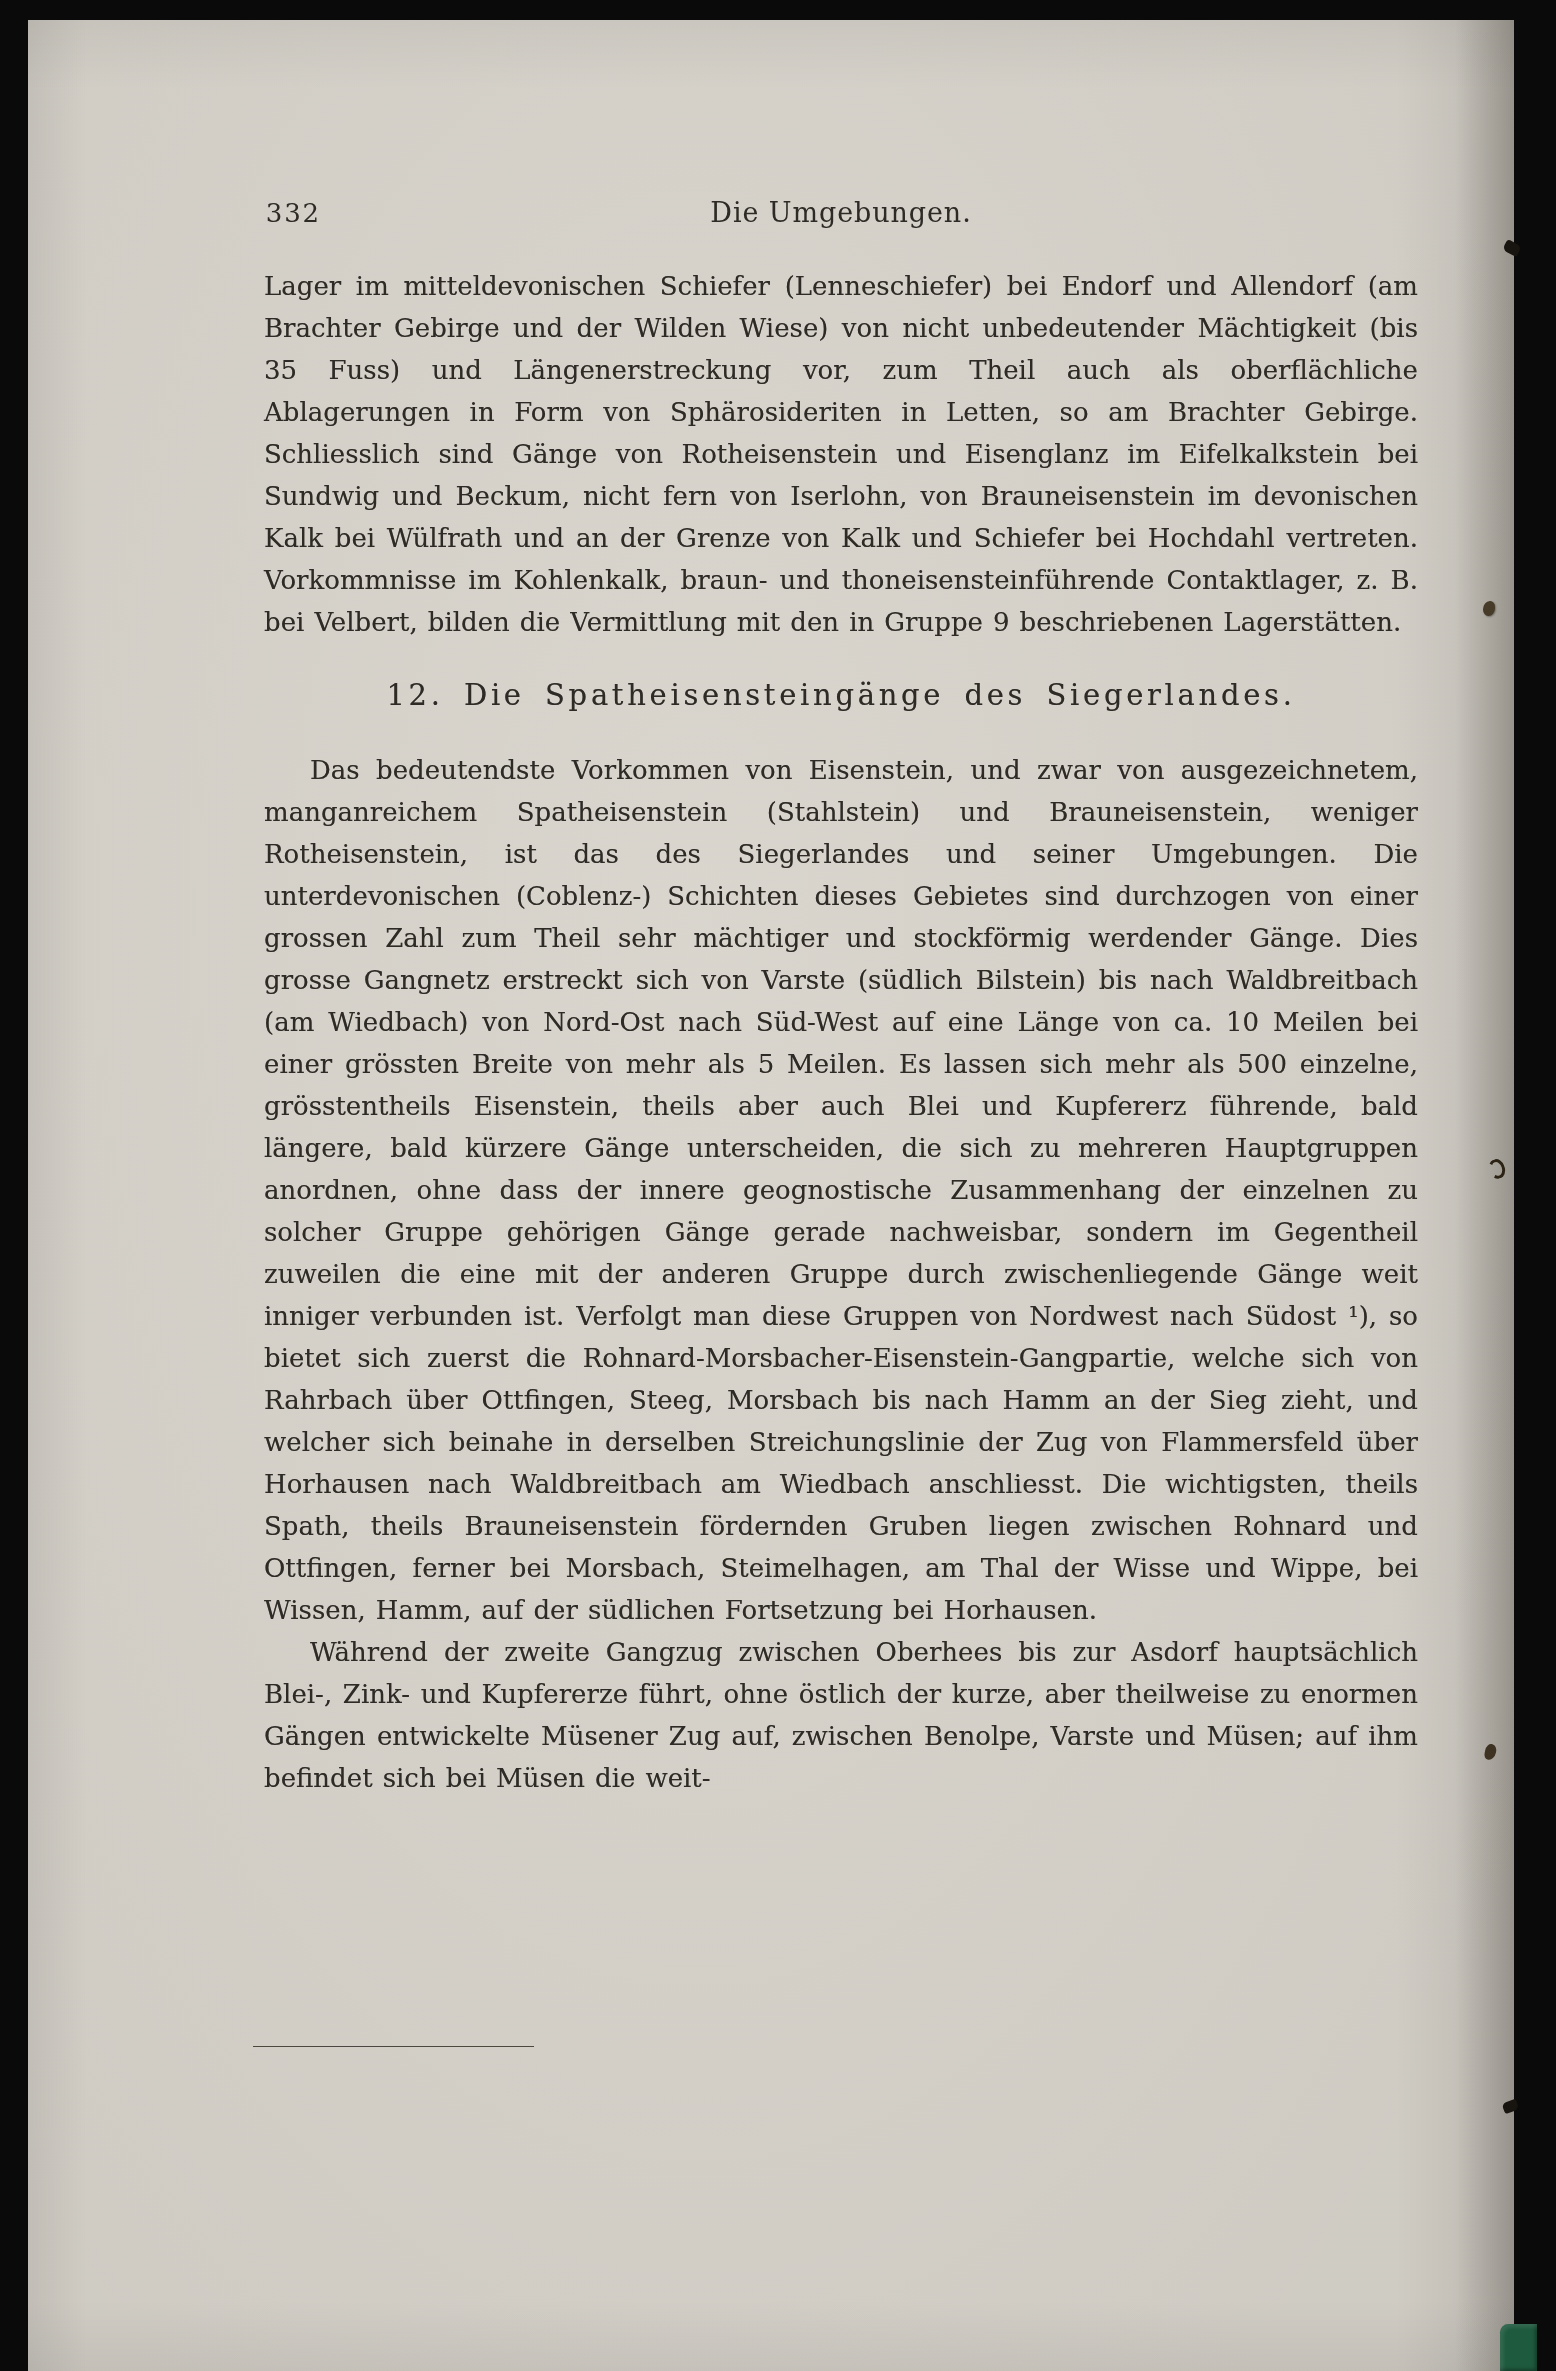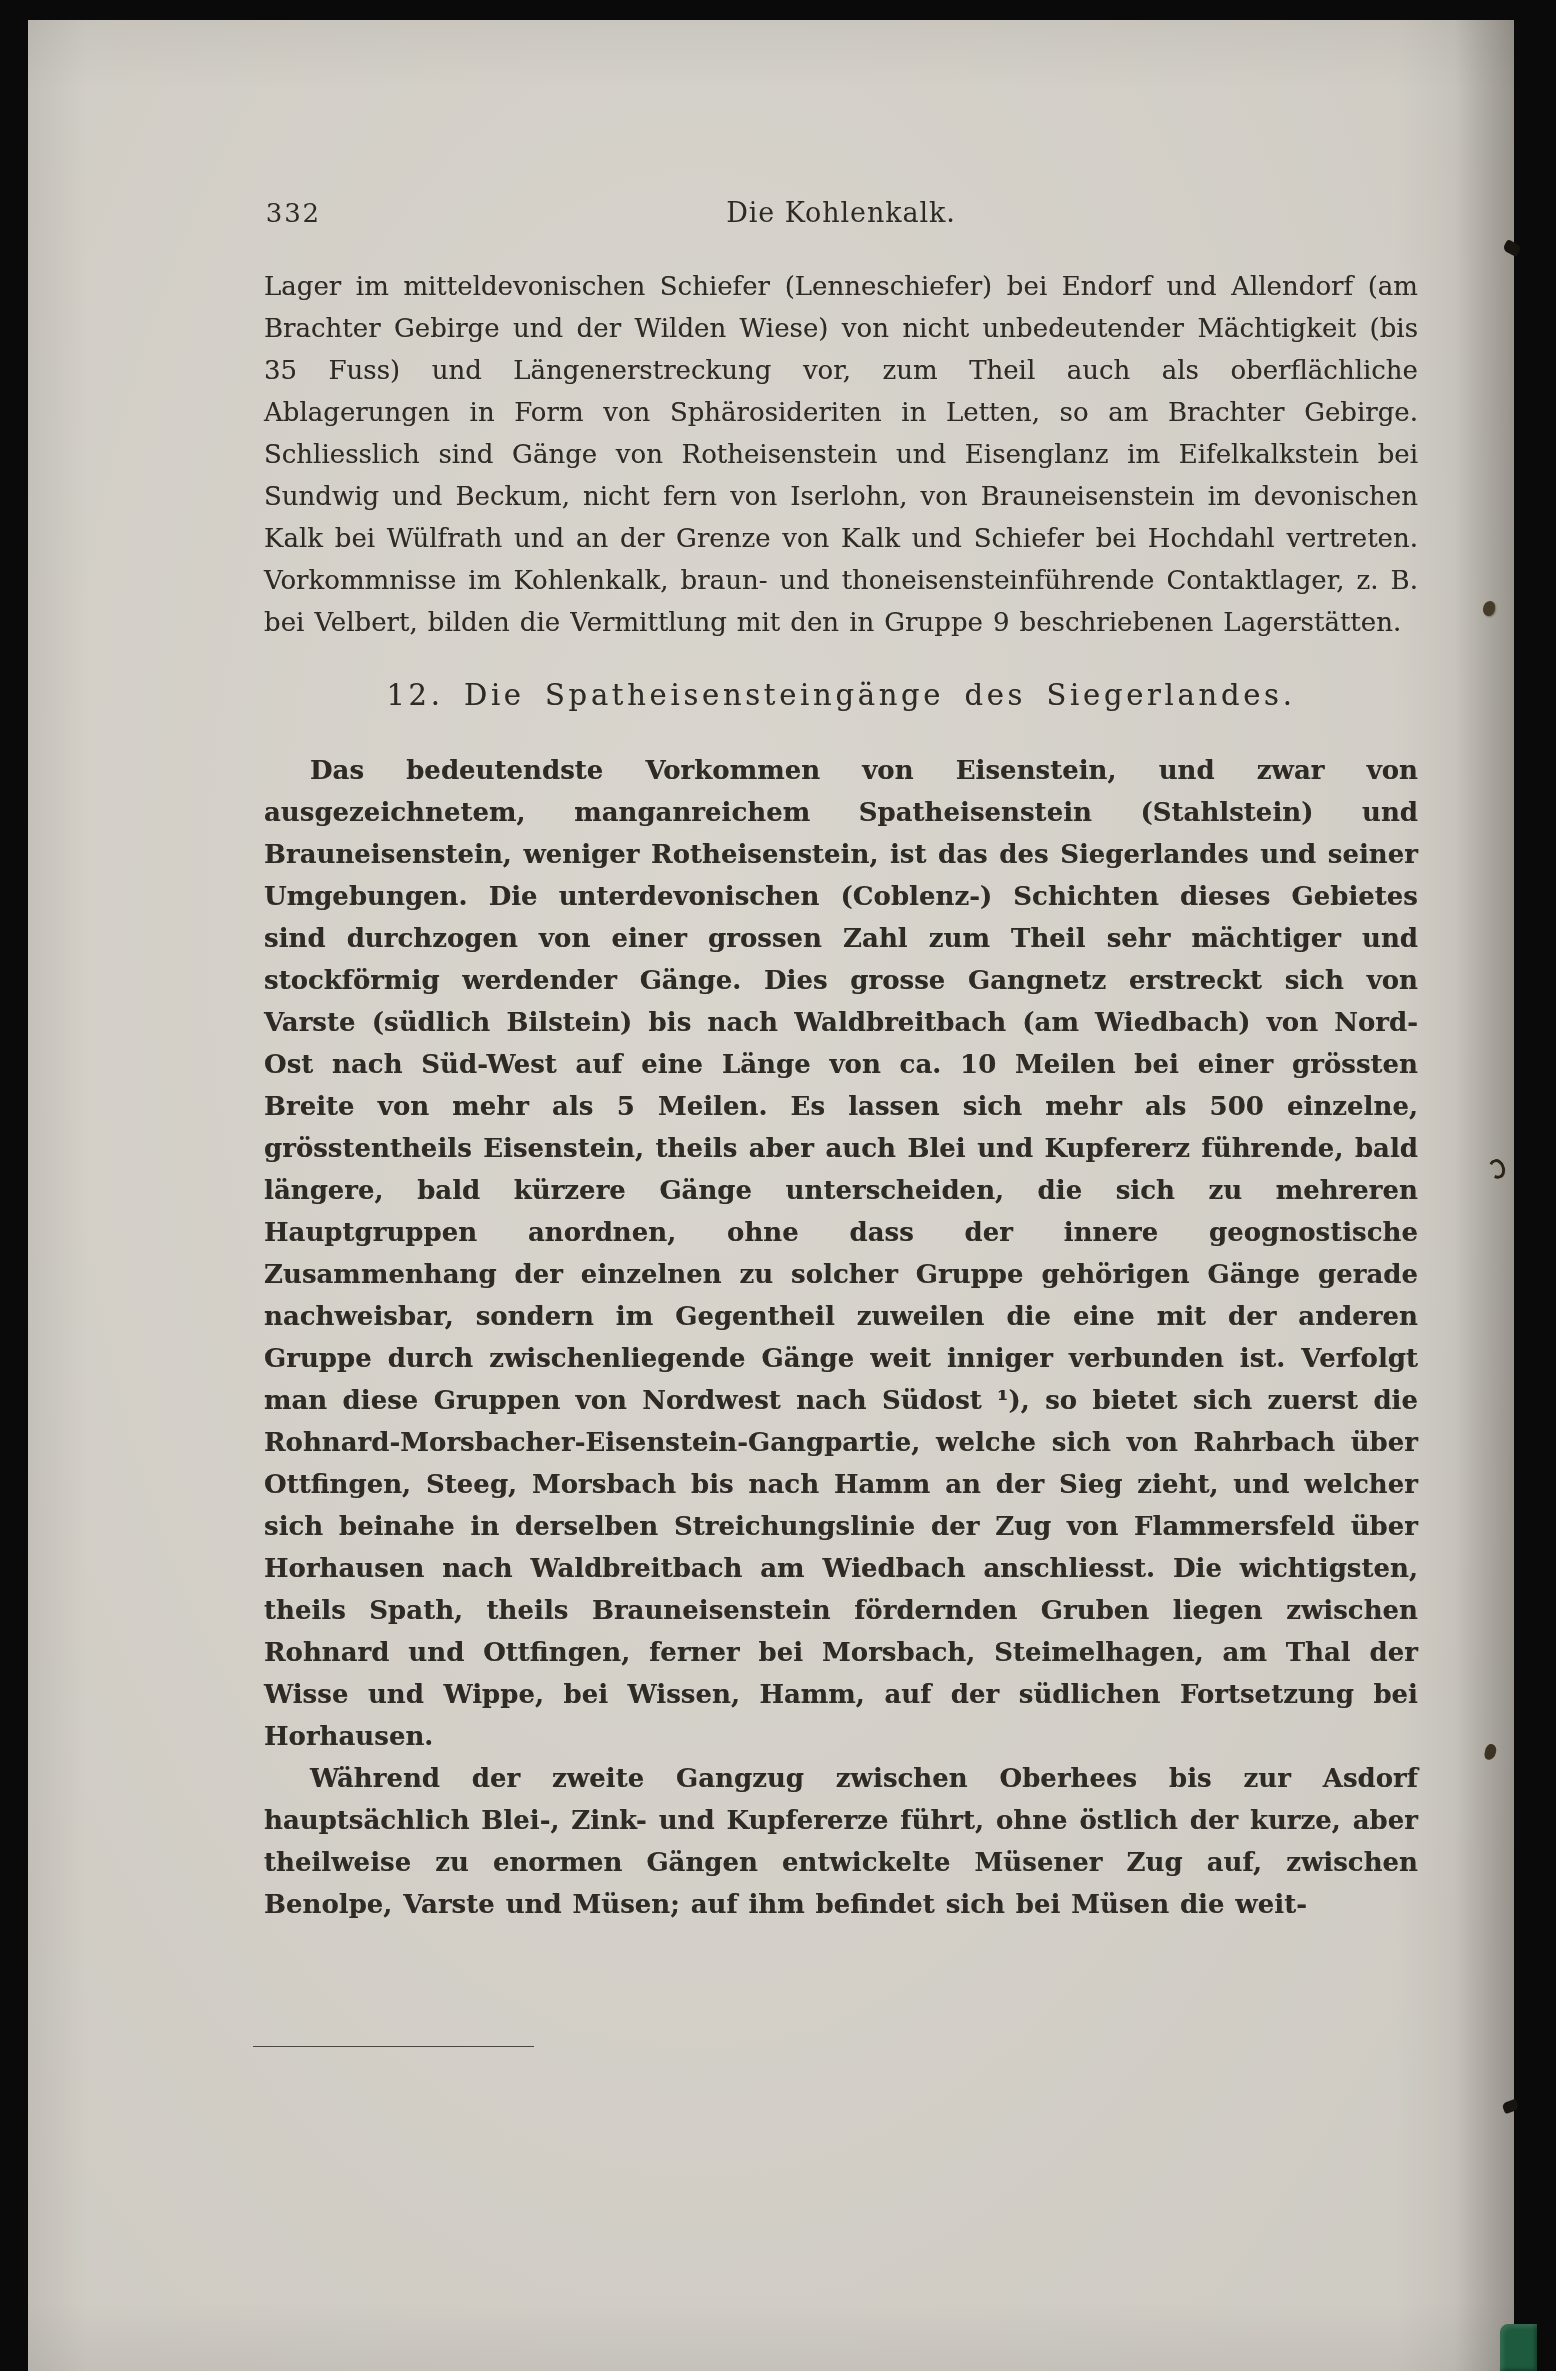--- a/index.html
+++ b/index.html
@@ -72,21 +72,21 @@
     top: 233px;
     width: 1154px;
     font-size: 26px;
     line-height: 42px;
     text-align: justify;
     word-spacing: 1.8px;
     hyphens: manual;
     text-shadow: 0 0 0.6px rgba(46,43,38,0.45);
     margin-top: 12px;
   }
-  .para.indent { text-indent: 46px; font-weight: bold; }
+  .para.indent { text-indent: 46px; }
   .para.no-indent { text-indent: 0; }
 
   .section-heading {
     font-size: 29px;
     font-weight: normal;
     text-align: center;
     text-indent: 0;
     letter-spacing: 3.7px;
     word-spacing: 7.4px;
     margin: 31px 0 33px 0;
@@ -169,21 +169,21 @@
     box-shadow: inset 2.8px 2.8px 4.6px rgba(255,255,255,0.12), inset -1.8px -1.8px 3.7px rgba(0,0,0,0.35);
   }
 </style>
 </head>
 <body>
 
 <div class="page">
 
   <div class="running-head">
     <span class="page-number">332</span>
-    <span class="head-title">Die Kohlenkalk.</span>
+    <span class="head-title">Die Umgebungen.</span>
   </div>
 
   <div class="text-block">
     <p class="para no-indent">Lager im mitteldevonischen Schiefer (Lenneschiefer) bei Endorf und Allendorf (am Brachter Gebirge und der Wilden Wiese) von nicht unbedeutender Mächtigkeit (bis 35 Fuss) und Längenerstreckung vor, zum Theil auch als oberflächliche Ablagerungen in Form von Sphärosideriten in Letten, so am Brachter Gebirge. Schliesslich sind Gänge von Rotheisenstein und Eisenglanz im Eifelkalkstein bei Sundwig und Beckum, nicht fern von Iserlohn, von Brauneisenstein im devonischen Kalk bei Wülfrath und an der Grenze von Kalk und Schiefer bei Hochdahl vertreten. Vorkommnisse im Kohlenkalk, braun- und thoneisensteinführende Contaktlager, z. B. bei Velbert, bilden die Vermittlung mit den in Gruppe 9 beschriebenen Lagerstätten.</p>
 
     <h2 class="section-heading">12. Die Spatheisensteingänge des Siegerlandes.</h2>
 
     <p class="para indent">Das bedeutendste Vorkommen von Eisenstein, und zwar von ausgezeichnetem, manganreichem Spatheisenstein (Stahlstein) und Brauneisenstein, weniger Rotheisenstein, ist das des Siegerlandes und seiner Umgebungen. Die unterdevonischen (Coblenz-) Schichten dieses Gebietes sind durchzogen von einer grossen Zahl zum Theil sehr mächtiger und stockförmig werdender Gänge. Dies grosse Gangnetz erstreckt sich von Varste (südlich Bilstein) bis nach Waldbreitbach (am Wiedbach) von Nord-Ost nach Süd-West auf eine Länge von ca. 10 Meilen bei einer grössten Breite von mehr als 5 Meilen. Es lassen sich mehr als 500 einzelne, grösstentheils Eisenstein, theils aber auch Blei und Kupfererz führende, bald längere, bald kürzere Gänge unterscheiden, die sich zu mehreren Hauptgruppen anordnen, ohne dass der innere geognostische Zusammenhang der einzelnen zu solcher Gruppe gehörigen Gänge gerade nachweisbar, sondern im Gegentheil zuweilen die eine mit der anderen Gruppe durch zwischenliegende Gänge weit inniger verbunden ist. Verfolgt man diese Gruppen von Nordwest nach Südost ¹), so bietet sich zuerst die Rohnard-Morsbacher-Eisenstein-Gangpartie, welche sich von Rahrbach über Ottfingen, Steeg, Morsbach bis nach Hamm an der Sieg zieht, und welcher sich beinahe in derselben Streichungslinie der Zug von Flammersfeld über Horhausen nach Waldbreitbach am Wiedbach anschliesst. Die wichtigsten, theils Spath, theils Brauneisenstein fördernden Gruben liegen zwischen Rohnard und Ottfingen, ferner bei Morsbach, Steimelhagen, am Thal der Wisse und Wippe, bei Wissen, Hamm, auf der südlichen Fortsetzung bei Horhausen.</p>
 
     <p class="para indent">Während der zweite Gangzug zwischen Oberhees bis zur Asdorf hauptsächlich Blei-, Zink- und Kupfererze führt, ohne östlich der kurze, aber theilweise zu enormen Gängen entwickelte Müsener Zug auf, zwischen Benolpe, Varste und Müsen; auf ihm befindet sich bei Müsen die weit-</p>

